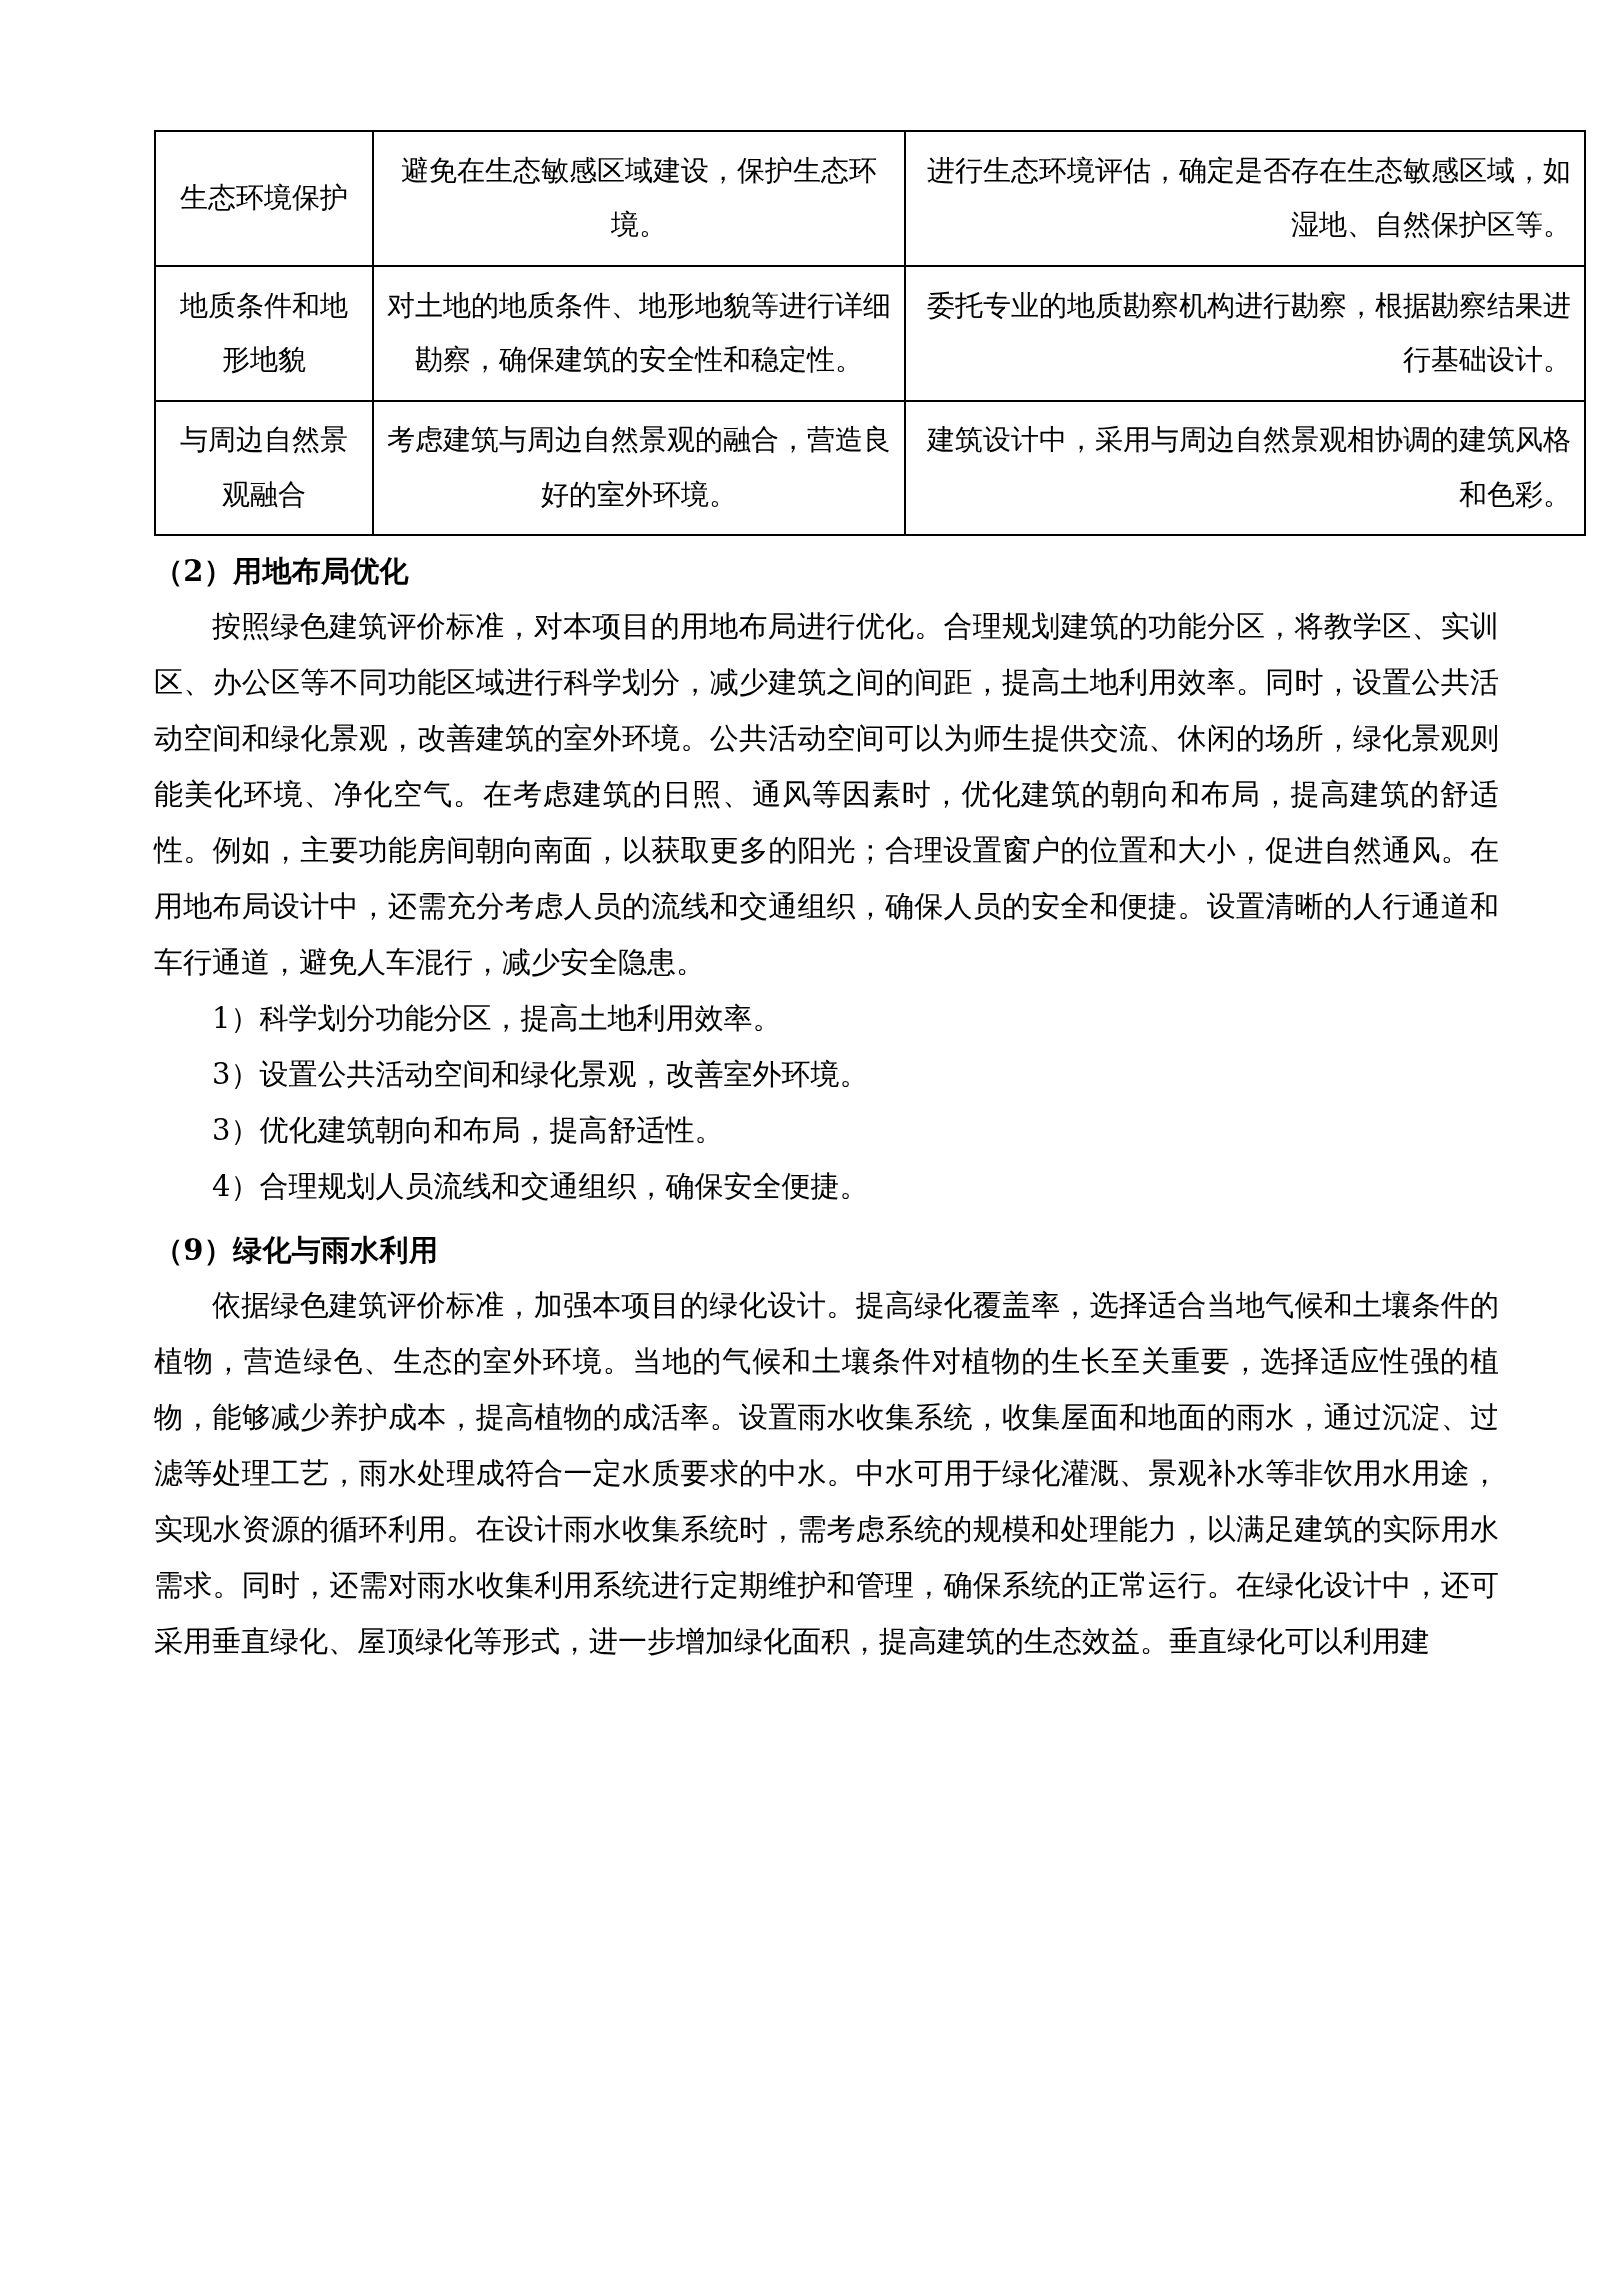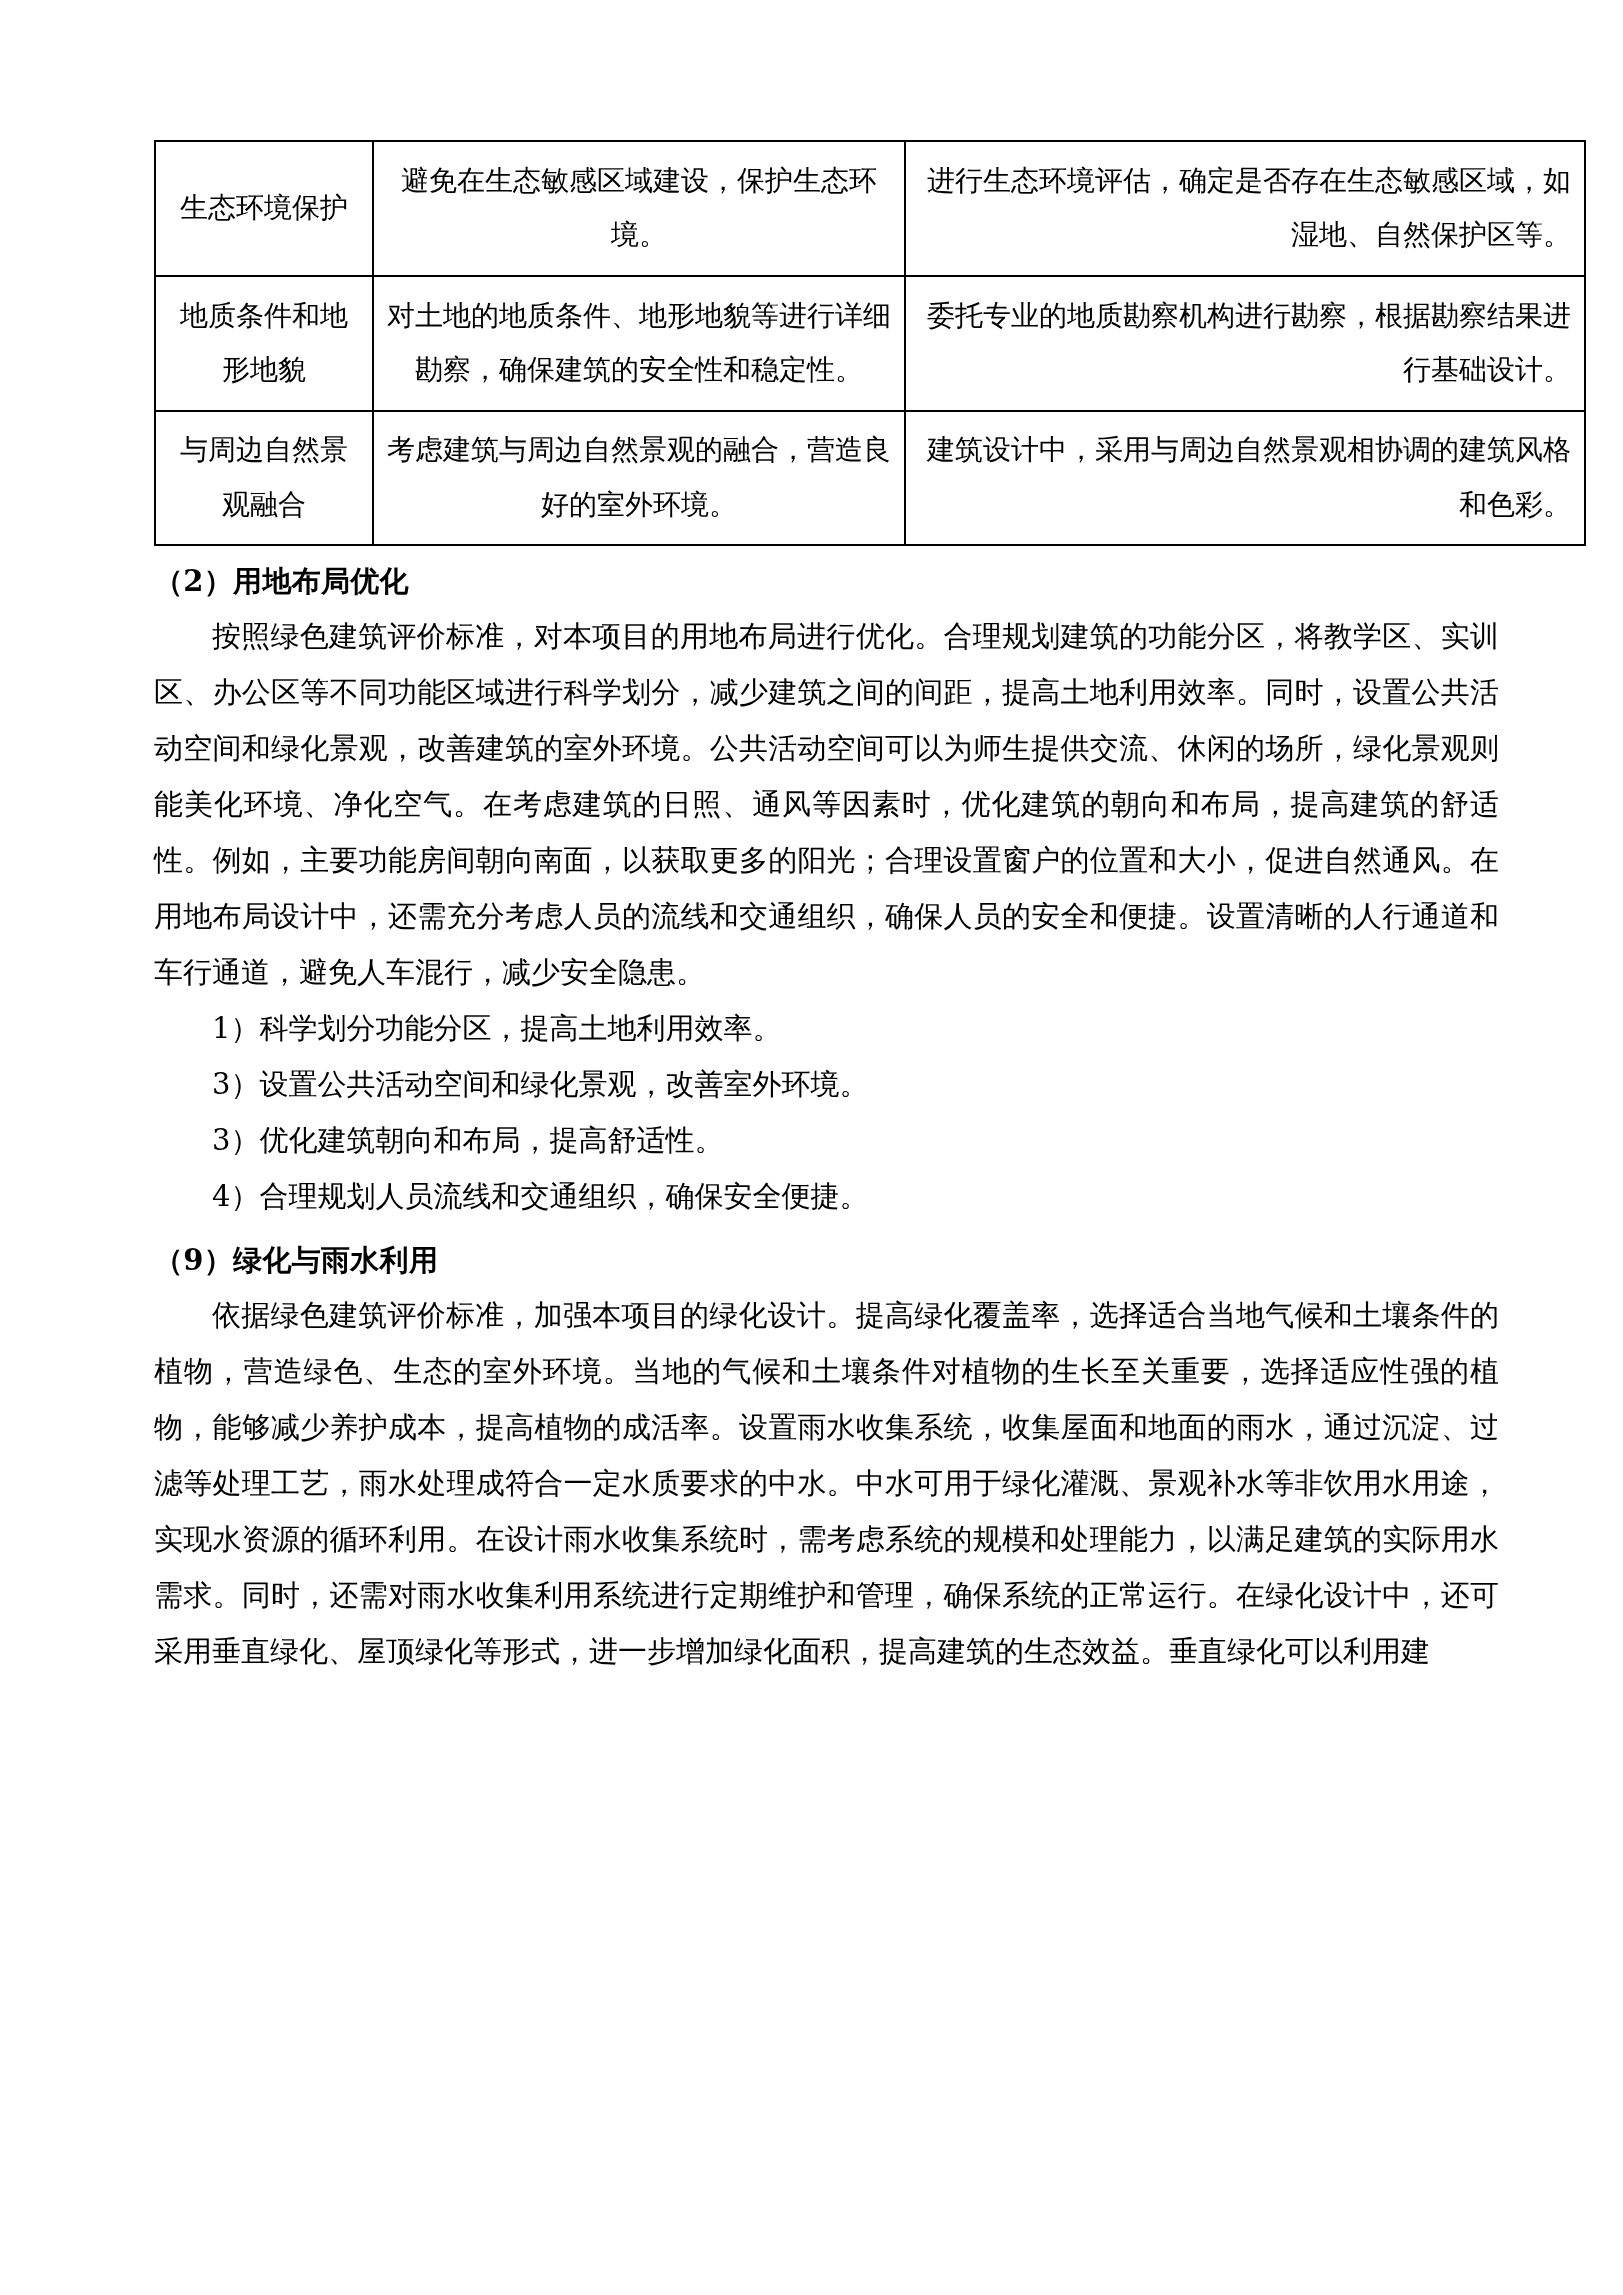--- a/index.html
+++ b/index.html
@@ -16,21 +16,21 @@
     height: 2295px;
     position: relative;
     background: #ffffff;
     box-sizing: border-box;
     padding: 0;
     overflow: hidden;
   }
   .content {
     position: absolute;
     left: 154px;
-    top: 140px;
+    top: 130px;
     width: 1345px;
   }
 
   
   table.risk-table {
     border-collapse: collapse;
     table-layout: fixed;
     width: 1345px;
     margin: 0;
   }

